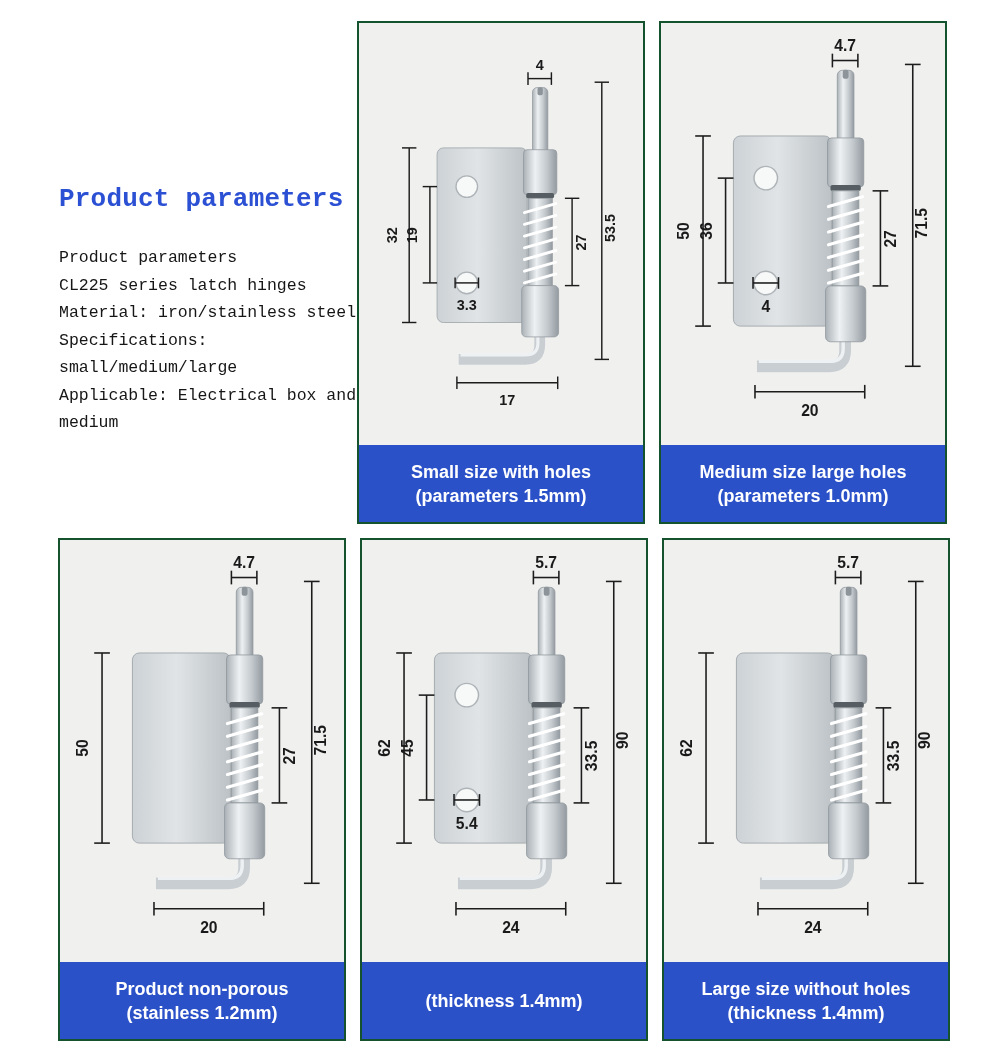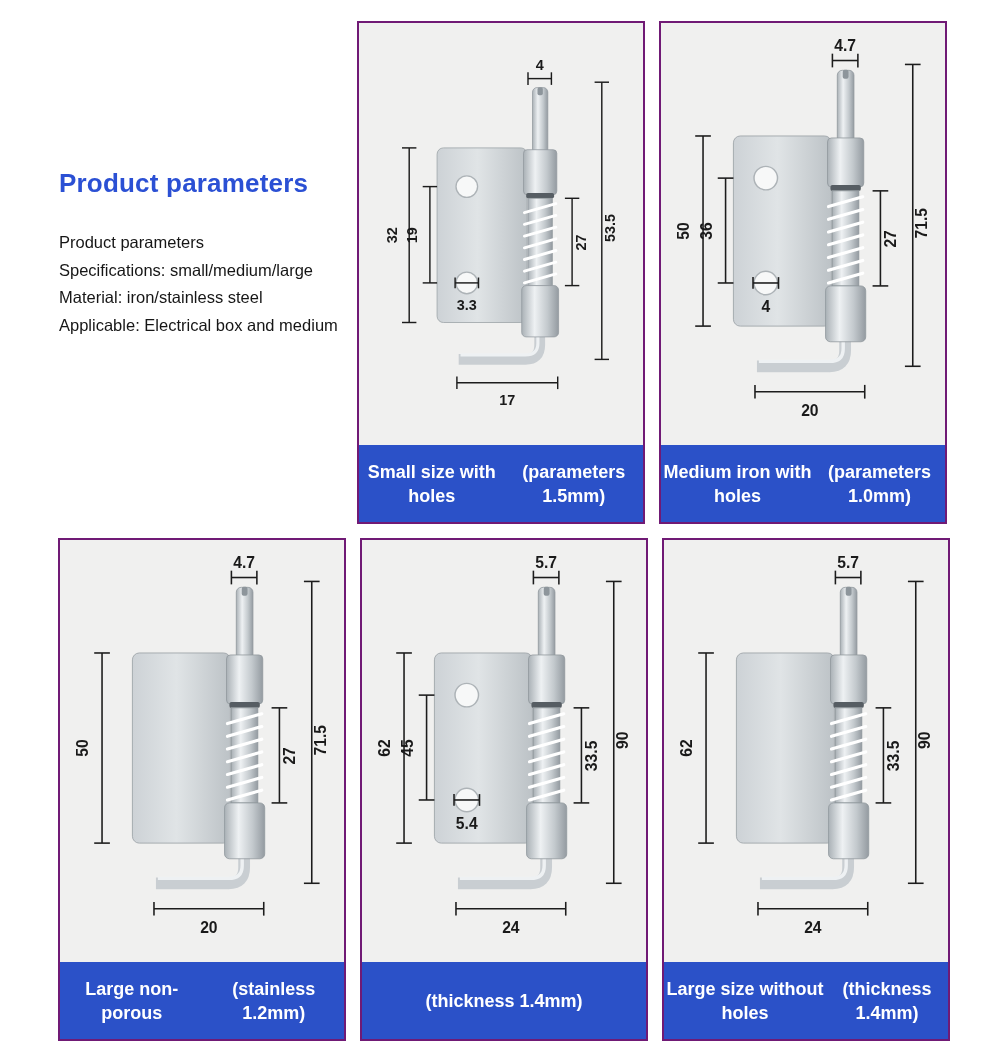--- a/index.html
+++ b/index.html
@@ -1,30 +1,30 @@
 <!DOCTYPE html>
 <html><head>
 <meta charset="utf-8">
 <style>
   html,body{margin:0;padding:0;}
   body{
     width:1000px;height:1053px;position:relative;background:#ffffff;
     font-family:"Liberation Sans",sans-serif;overflow:hidden;
   }
-  .info{position:absolute;left:59px;top:168px;width:305px;}
+  .info{position:absolute;left:59px;top:184px;width:305px;font-family:Liberation Mono, monospace;}
   .info h1{margin:0 0 30px 0;font-size:26px;font-weight:bold;color:#2b50d4;letter-spacing:0.2px;}
   .info p{margin:0;font-size:16.5px;line-height:27.5px;color:#161616;}
   .panel{
     position:absolute;width:288px;box-sizing:border-box;
-    border:2px solid #701a75;background:#f0f0ef;
+    border:2px solid #14532d;background:#f0f0ef;
   }
   .panel .drawing{position:relative;height:422px;overflow:hidden;}
   .panel .caption{
     height:77px;margin:0 -0px;background:#2b51c8;color:#ffffff;
-    display:flex;flex-direction:row;align-items:center;justify-content:center;
+    display:flex;flex-direction:column;align-items:center;justify-content:center;
     font-size:18px;font-weight:bold;line-height:24px;text-align:center;
   }
   .hinge-svg{display:block;width:266px;height:392px;margin:14px auto 0 auto;}
   .panel--small .hinge-svg{width:244px;height:360px;margin-top:34px;}
   .hinge-svg text{font-family:"Liberation Sans",sans-serif;font-size:16px;font-weight:bold;fill:#1a1a1a;}
   .hinge-svg .dim line{stroke:#1c1c1c;stroke-width:1.6;}
   .no-holes .hole{display:none;}
   .no-left-inner .dim-left-inner{display:none;}
   .no-bottom-hole .dim-bottom-hole{display:none;}
   
@@ -49,22 +49,23 @@
       <stop offset="0" stop-color="#cdd2d6"></stop>
       <stop offset="0.45" stop-color="#e0e4e6"></stop>
       <stop offset="1" stop-color="#bcc2c6"></stop>
     </linearGradient>
   </defs>
 </svg>
 
 <section class="info">
   <h1>Product parameters</h1>
   <p>Product parameters</p>
+  <p>CL225 series latch hinges</p>
+  <p>Material: iron/stainless steel</p>
   <p>Specifications: small/medium/large</p>
-  <p>Material: iron/stainless steel</p>
   <p>Applicable: Electrical box and medium</p>
 </section>
 
 <div class="panel panel--small" id="p0">
   <div class="drawing">
   <svg class="hinge-svg" viewBox="0 0 270 400">
 
     <rect x="64" y="101" width="100" height="194" rx="7" fill="url(#gplate)" stroke="#a4aaae" stroke-width="1"></rect>
 
     <g>
@@ -241,21 +242,21 @@
 
     <g class="dim dim-width">
       <line x1="86" y1="362" x2="198" y2="362"></line>
       <line x1="86" y1="355" x2="86" y2="369"></line>
       <line x1="198" y1="355" x2="198" y2="369"></line>
       <text x="142" y="387" text-anchor="middle">20</text>
     </g>
   </svg>
 </div>
   <div class="caption">
-    <div>Medium iron with holes</div>
+    <div>Medium size large holes</div>
     <div>(parameters 1.0mm)</div>
   </div>
 </div>
 
 <div class="panel no-holes no-left-inner no-bottom-hole" id="p2">
   <div class="drawing">
   <svg class="hinge-svg" viewBox="0 0 270 400">
 
     <rect x="64" y="101" width="100" height="194" rx="7" fill="url(#gplate)" stroke="#a4aaae" stroke-width="1"></rect>
 
@@ -337,21 +338,21 @@
 
     <g class="dim dim-width">
       <line x1="86" y1="362" x2="198" y2="362"></line>
       <line x1="86" y1="355" x2="86" y2="369"></line>
       <line x1="198" y1="355" x2="198" y2="369"></line>
       <text x="142" y="387" text-anchor="middle">20</text>
     </g>
   </svg>
 </div>
   <div class="caption">
-    <div>Large non-porous</div>
+    <div>Product non-porous</div>
     <div>(stainless 1.2mm)</div>
   </div>
 </div>
 
 <div class="panel" id="p3">
   <div class="drawing">
   <svg class="hinge-svg" viewBox="0 0 270 400">
 
     <rect x="64" y="101" width="100" height="194" rx="7" fill="url(#gplate)" stroke="#a4aaae" stroke-width="1"></rect>
 

